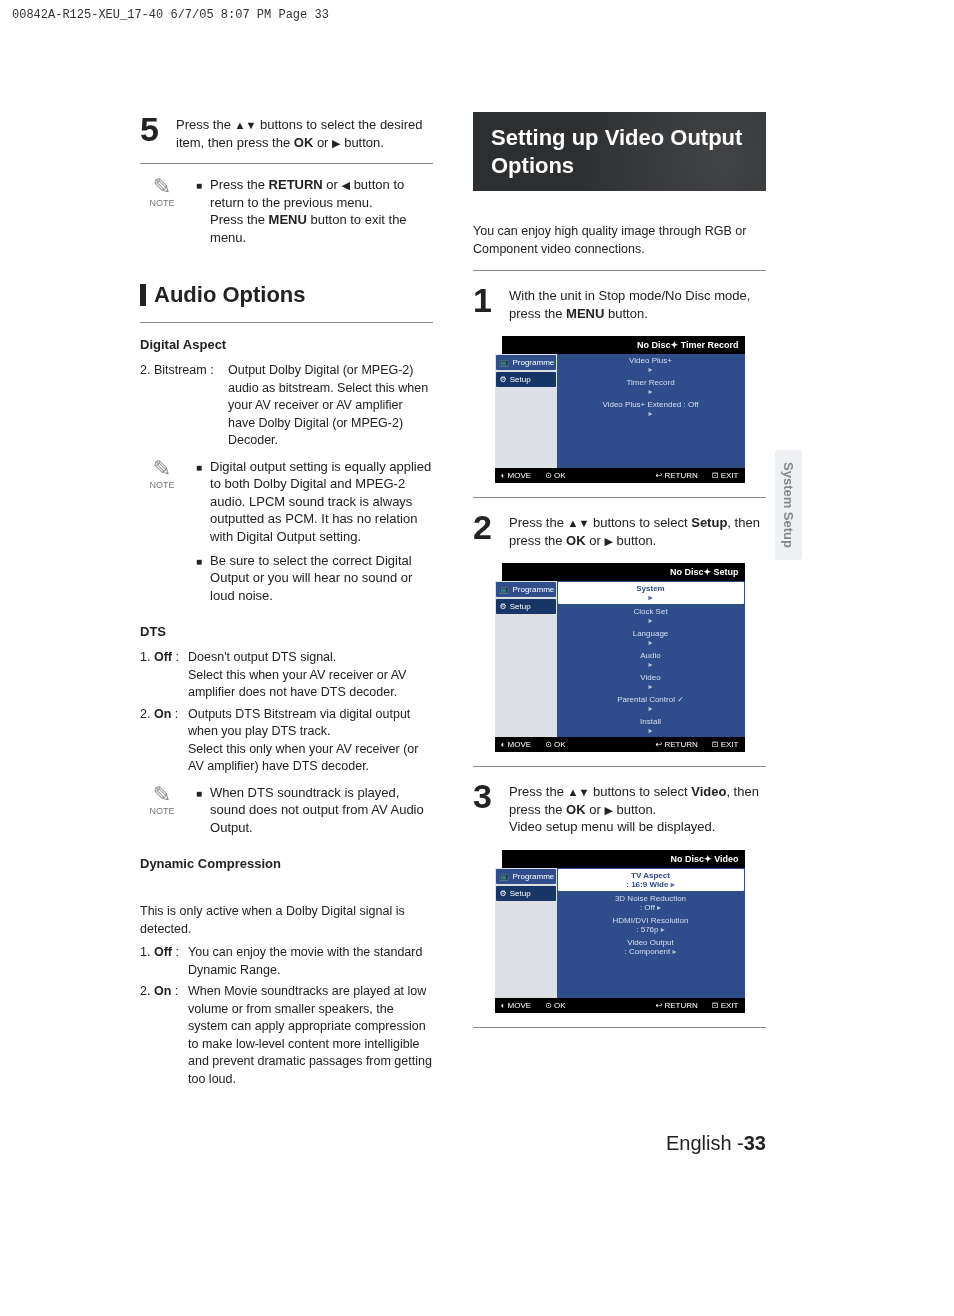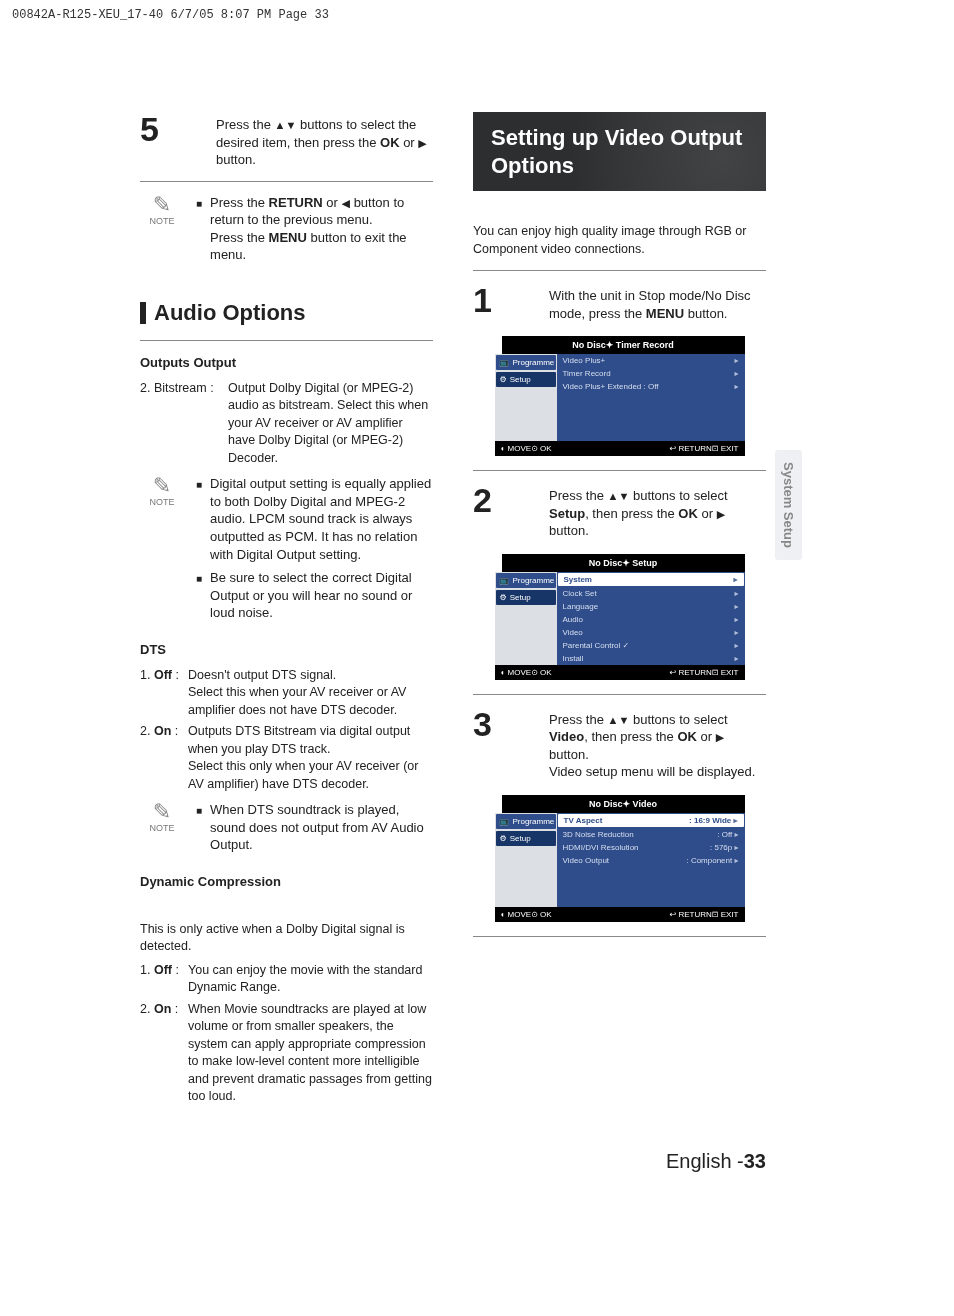--- a/index.html
+++ b/index.html
@@ -43,21 +43,20 @@
     font-weight: bold;
     line-height: 1;
     margin-right: 10px;
     color: #222;
     min-width: 26px;
   }
   .step-text {
     font-size: 13px;
     line-height: 1.35;
     padding-top: 4px;
-    margin-left: 40px;
   }
   .hr {
     border: none;
     border-top: 1px solid #888;
     margin: 12px 0;
   }
   .note-row {
     display: flex;
     align-items: flex-start;
     gap: 12px;
@@ -136,21 +135,21 @@
   }
   .screenshot {
     width: 250px;
     margin: 14px auto 14px auto;
     font-size: 9px;
     color: #fff;
   }
   .ss-head {
     background: #000;
     display: flex;
-    justify-content: center;
+    justify-content: flex-end;
     padding: 4px 6px;
     font-weight: bold;
     color: #fff;
     margin-left: 7px;
   }
   .ss-head .right::before { content: "✦ "; }
   .ss-body { display: flex; }
   .ss-side {
     width: 62px;
     background: #dcdfe3;
@@ -174,33 +173,35 @@
     flex: 1;
     background: #2e4d8a;
   }
   .ss-row {
     display: flex;
     justify-content: space-between;
     padding: 2px 6px;
     color: #d7def0;
     font-size: 8px;
     align-items: center;
+    flex-direction: column;
   }
   .ss-row.sel {
     background: #fff;
     color: #2e4d8a;
     margin: 1px;
     border-radius: 1px;
     font-weight: bold;
   }
   .ss-row .arrow { color: inherit; opacity:.8; }
   .ss-foot {
     background: #000;
     color: #fff;
     display: flex;
+    gap: 14px;
     padding: 3px 6px;
     font-size: 8px;
   }
   .side-tab {
     position: absolute;
     right: 64px;
     top: 450px;
     writing-mode: vertical-rl;
     font-size: 13px;
     font-weight: bold;
@@ -254,21 +255,21 @@
         </div>
       </div>
 
       <div class="sec-heading">
         <span class="bar"></span>
         <span>Audio Options</span>
       </div>
 
       <hr class="hr">
 
-      <div class="subhead">Outputs Output</div>
+      <div class="subhead">Digital Aspect</div>
 
       <div class="list-num">
         <div class="n" style="min-width:88px">2. Bitstream :</div>
         <div class="t">Output Dolby Digital (or MPEG-2) audio as bitstream. Select this when your AV receiver or AV amplifier have Dolby Digital (or MPEG-2) Decoder.</div>
       </div>
 
       <div class="note-row">
         <div class="note-icon-col">
           <span class="note-icon">✎</span>
           <span>NOTE</span>

